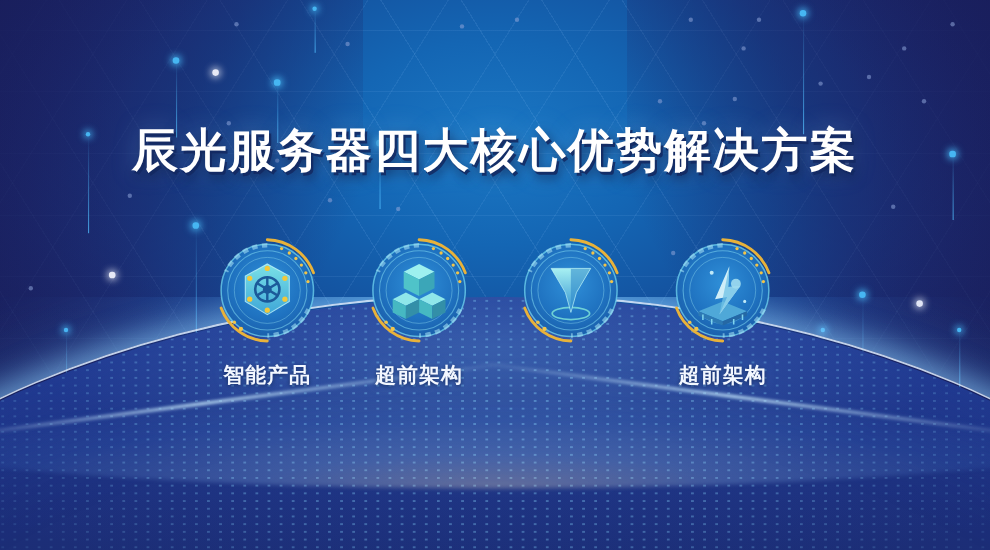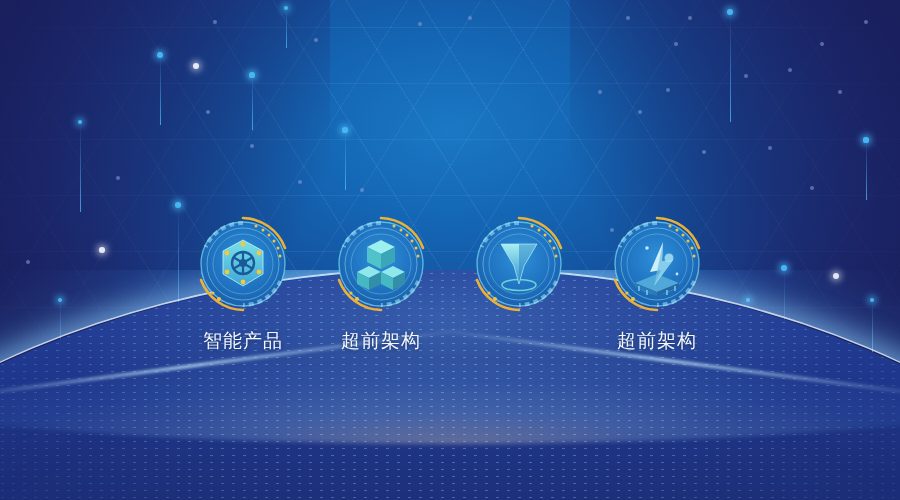--- a/index.html
+++ b/index.html
@@ -113,20 +113,21 @@
        3px 5px 10px rgba(10,25,70,.75),
        0 0 22px rgba(150,210,255,.35);
     white-space:nowrap;
   }
 
   
   .features{
     position:absolute;left:0;right:0;top:214px;
     display:flex;justify-content:center;align-items:flex-start;
     gap:26px;
+    font-weight:bold;
   }
   .feature{width:112px;display:flex;flex-direction:column;align-items:center;}
 
   .medal{position:relative;width:100px;height:100px;}
   .medal svg{display:block;width:100px;height:100px;}
 
   .flabel{
     margin-top:14px;
     font-size:19px;
     color:#f2f7ff;
@@ -220,20 +221,21 @@
   <div class="globe-wrap">
     <div class="globe">
       <div class="globe-dots"></div>
     </div>
     <div class="globe-rim"></div>
     <div class="atmo"></div>
     <div class="flare l"></div>
     <div class="flare r"></div>
   </div>
 
+  <div class="title">辰光服务器四大核心优势解决方案</div>
 
   <div class="features">
 
     <div class="feature">
       <div class="medal">
         <svg viewBox="0 0 100 100">
           <defs>
             <radialGradient id="disc1" cx="50%" cy="42%" r="62%">
               <stop offset="0%" stop-color="#2f8fd8"></stop>
               <stop offset="62%" stop-color="#1f72c0"></stop>

